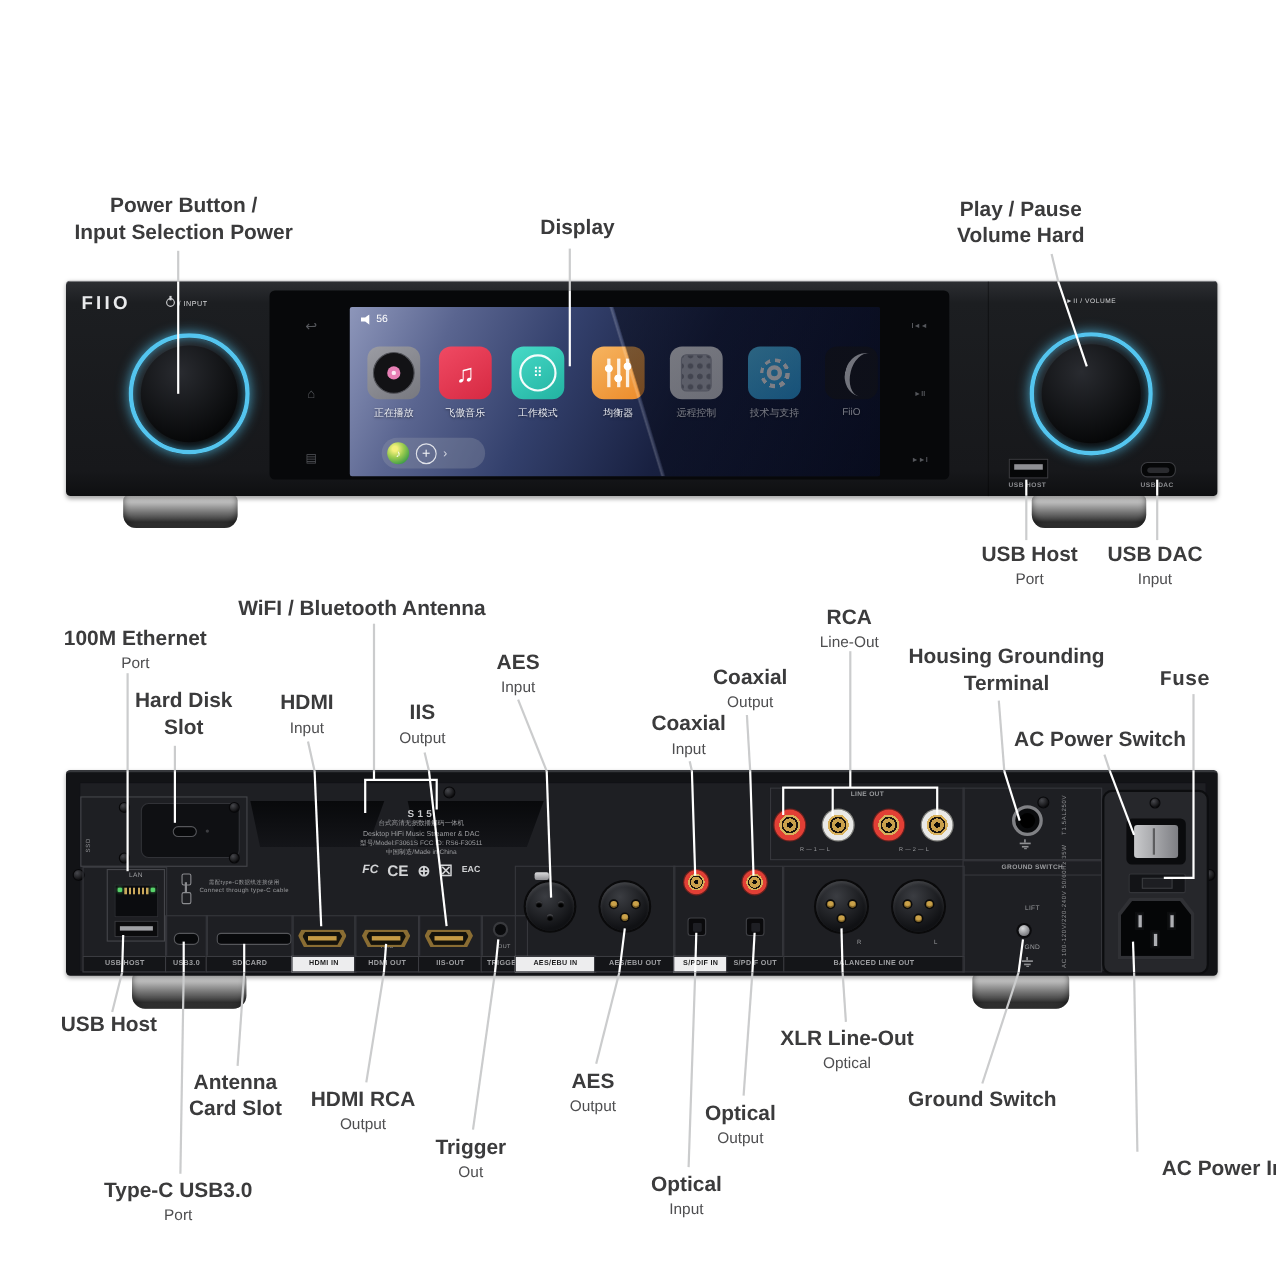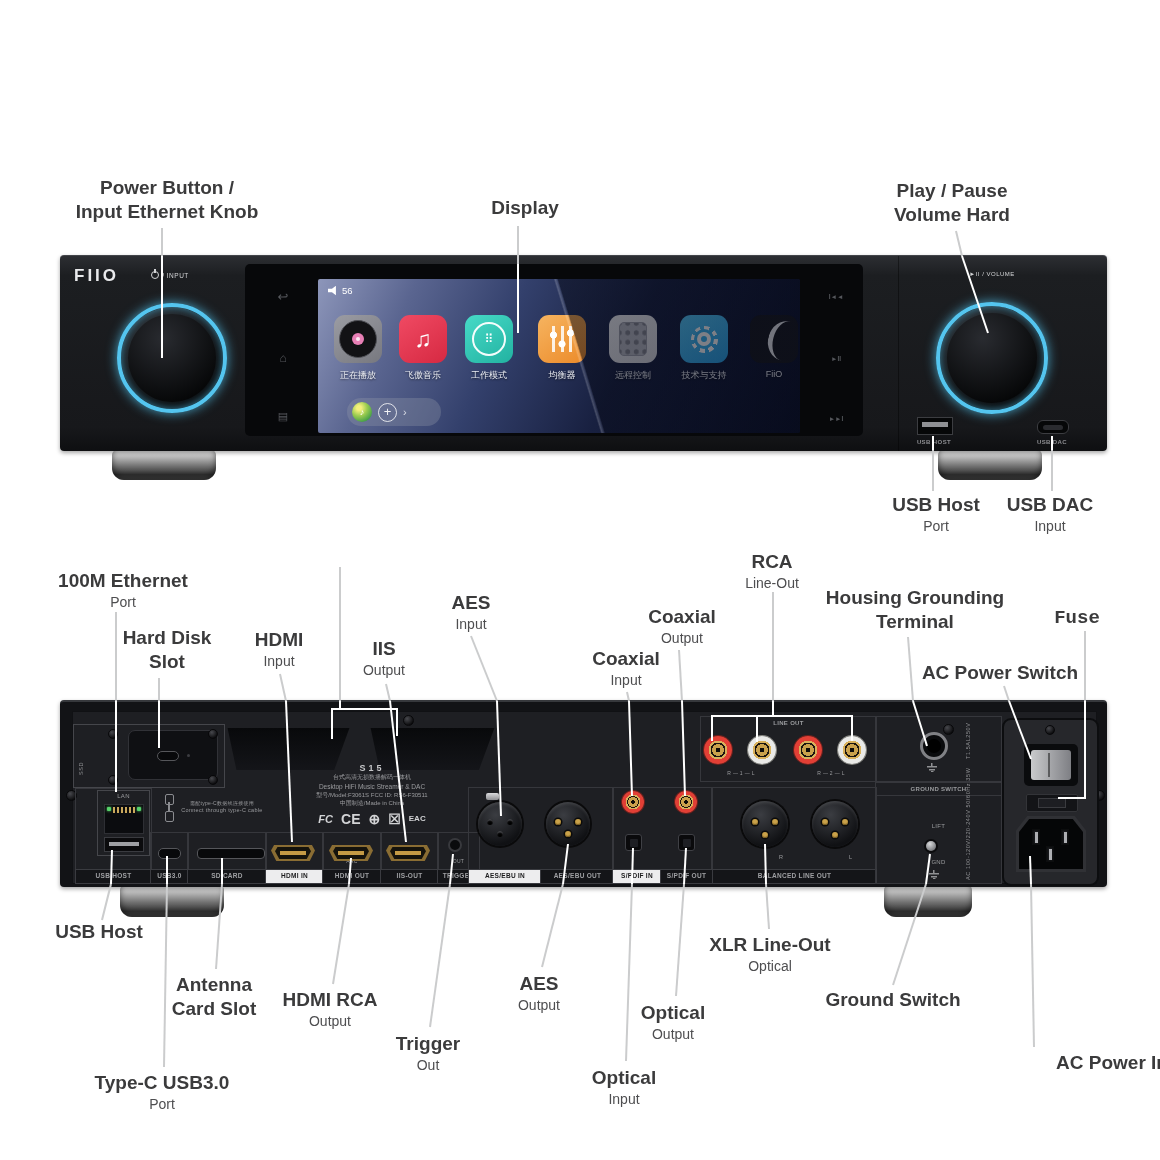--- a/index.html
+++ b/index.html
@@ -138,21 +138,21 @@
   .fuseh{position:absolute;left:22px;top:74px;width:50px;height:16px;background:#131417;border:1px solid #333438;border-radius:2px;}
   .fuseh::after{content:"";position:absolute;left:11px;top:3px;width:26px;height:8px;background:#1d1e22;border:1px solid #3a3b3f;}
   .c14o{position:absolute;left:12px;top:96px;width:70px;height:56px;background:#303135;clip-path:polygon(16% 0,84% 0,100% 26%,100% 100%,0 100%,0 26%);}
   .c14i{position:absolute;left:3px;top:3px;width:64px;height:50px;background:#050607;clip-path:polygon(16% 0,84% 0,100% 26%,100% 100%,0 100%,0 26%);}
   .cpin{position:absolute;width:8px;height:16px;background:#17181b;box-shadow:inset 0 0 0 1.5px #0c0d0e;}
   .cpin::after{content:"";position:absolute;left:2.5px;top:2.5px;width:3px;height:11px;background:#aeafb3;}
   .linkic{position:absolute;width:9px;height:28px;}
   .linkic::before,.linkic::after{content:"";position:absolute;left:1px;width:7px;height:9px;border:1px solid #8b8c90;border-radius:2px;background:#1e1f23;}
   .linkic::before{top:0;} .linkic::after{bottom:0;}
   .linkic i{position:absolute;left:4px;top:8px;width:1.5px;height:12px;background:#8b8c90;}
-  .pblock{position:absolute;left:212px;top:33px;width:200px;text-align:center;color:#9c9da0;margin-top:28px;}
+  .pblock{position:absolute;left:223px;top:33px;width:200px;text-align:center;color:#9c9da0;}
   .pm{font-size:9px;font-weight:bold;letter-spacing:3px;color:#c6c7c9;}
   .pl{font-size:6px;line-height:8.5px;}
   .pe{font-size:6.5px;line-height:9px;}
   .certs{display:flex;justify-content:center;align-items:center;gap:8px;margin-top:3px;color:#d2d3d5;}
   .crt{font-size:14px;font-weight:bold;}
   .crt.it{font-style:italic;font-size:11px;}
 </style>
 </head>
 <body>
 
@@ -489,37 +489,40 @@
     <line class="w" x1="765" y1="844" x2="766" y2="884"></line>
       <line class="g" x1="766" y1="884" x2="769" y2="929"></line>
     <line class="w" x1="930" y1="854" x2="926" y2="884"></line>
       <line class="g" x1="926" y1="884" x2="893" y2="985"></line>
     <line class="w" x1="1030" y1="856" x2="1031" y2="884"></line>
       <line class="g" x1="1031" y1="884" x2="1034" y2="1047"></line>
   </svg>
 
   <div class="callout" style="left:167px;top:176px;">
     <div class="c-t">Power Button /</div>
-      <div class="c-t">Input Ethernet Knob</div>
+      <div class="c-t">Input Selection Power</div>
   </div>
   <div class="callout" style="left:525px;top:196px;">
     <div class="c-t">Display</div>
   </div>
-  <div class="callout" style="left:952px;top:179px;">
+  <div class="callout" style="left:928px;top:179px;">
     <div class="c-t">Play / Pause</div>
       <div class="c-t">Volume Hard</div>
   </div>
   <div class="callout" style="left:936px;top:493px;">
     <div class="c-t">USB Host</div>
       <div class="c-s">Port</div>
   </div>
   <div class="callout" style="left:1050px;top:493px;">
     <div class="c-t">USB DAC</div>
       <div class="c-s">Input</div>
   </div>
+  <div class="callout" style="left:329px;top:542px;">
+    <div class="c-t">WiFI / Bluetooth Antenna</div>
+  </div>
   <div class="callout" style="left:123px;top:569px;">
     <div class="c-t">100M Ethernet</div>
       <div class="c-s">Port</div>
   </div>
   <div class="callout" style="left:167px;top:626px;">
     <div class="c-t">Hard Disk</div>
       <div class="c-t">Slot</div>
   </div>
   <div class="callout" style="left:279px;top:628px;">
     <div class="c-t">HDMI</div>

